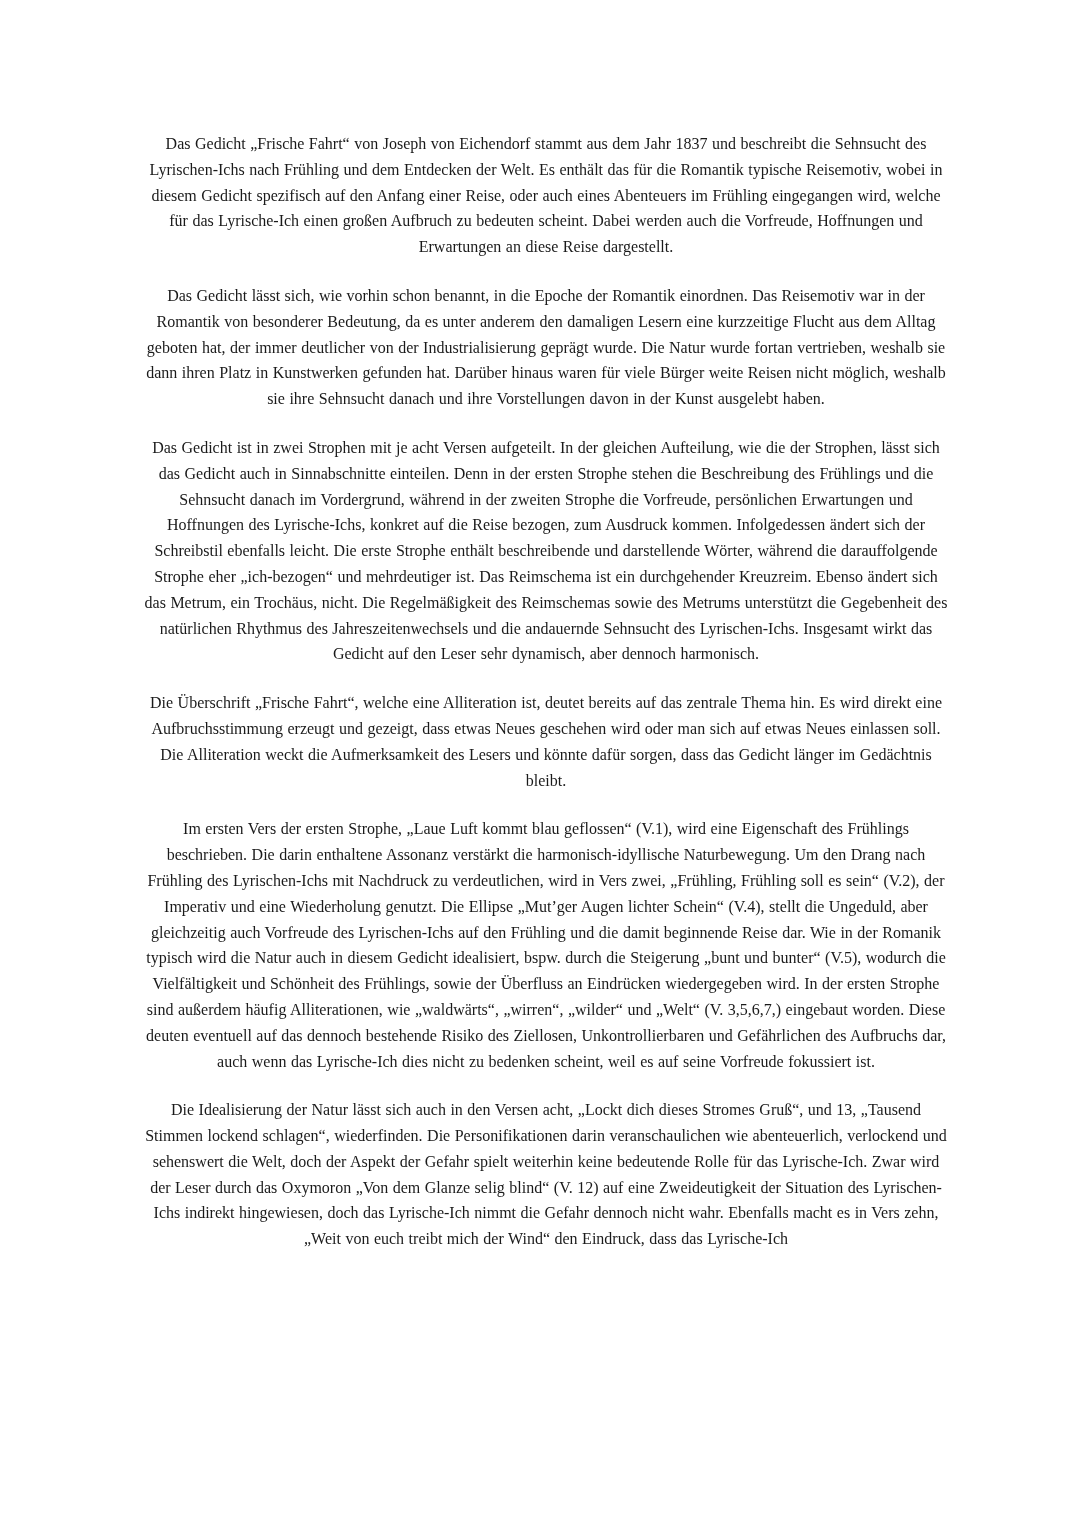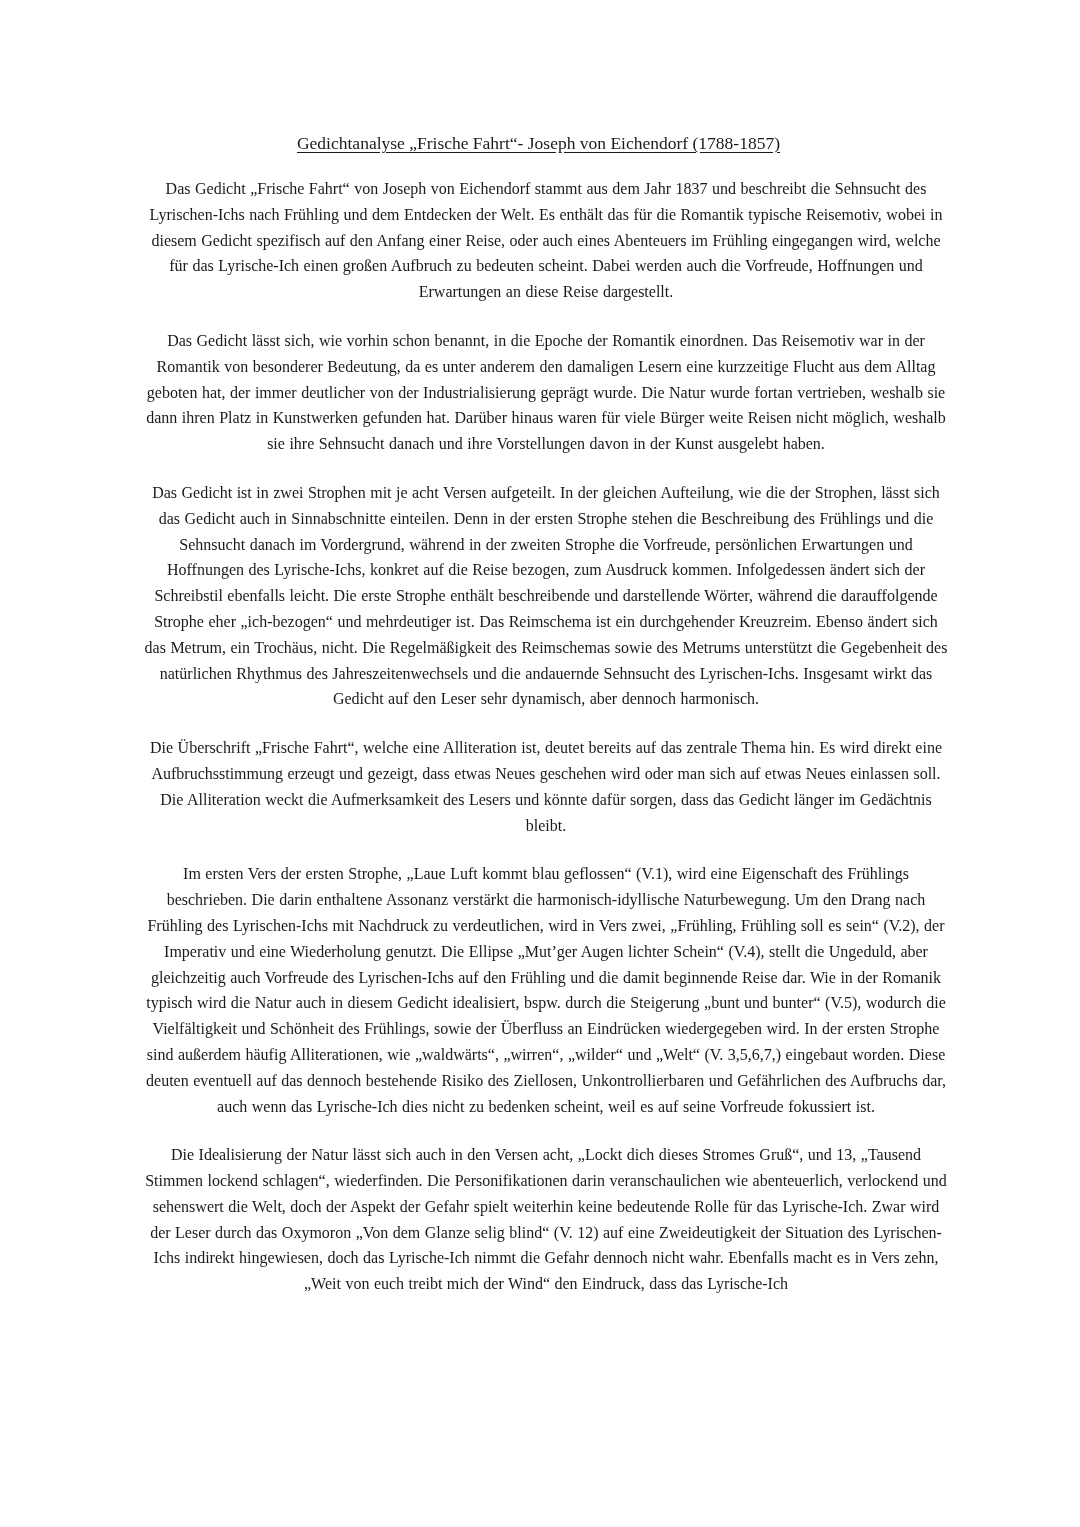--- a/index.html
+++ b/index.html
@@ -35,21 +35,20 @@
     line-height: 25.8px;
     text-align: center;
     margin: 0 0 23px 15px;
     word-spacing: 0.5px;
   }
 </style>
 </head>
 <body>
 
 <div class="page">
-  <h1 class="doc-title">Gedichtanalyse „Frische Fahrt“- Joseph von Eichendorf (1788-1857)</h1>
 
   <div class="doc-body">
     <p>Das Gedicht „Frische Fahrt“ von Joseph von Eichendorf stammt aus dem Jahr 1837 und beschreibt die Sehnsucht des Lyrischen-Ichs nach Frühling und dem Entdecken der Welt. Es enthält das für die Romantik typische Reisemotiv, wobei in diesem Gedicht spezifisch auf den Anfang einer Reise, oder auch eines Abenteuers im Frühling eingegangen wird, welche für das Lyrische-Ich einen großen Aufbruch zu bedeuten scheint. Dabei werden auch die Vorfreude, Hoffnungen und Erwartungen an diese Reise dargestellt.</p>
     <p>Das Gedicht lässt sich, wie vorhin schon benannt, in die Epoche der Romantik einordnen. Das Reisemotiv war in der Romantik von besonderer Bedeutung, da es unter anderem den damaligen Lesern eine kurzzeitige Flucht aus dem Alltag geboten hat, der immer deutlicher von der Industrialisierung geprägt wurde. Die Natur wurde fortan vertrieben, weshalb sie dann ihren Platz in Kunstwerken gefunden hat. Darüber hinaus waren für viele Bürger weite Reisen nicht möglich, weshalb sie ihre Sehnsucht danach und ihre Vorstellungen davon in der Kunst ausgelebt haben.</p>
     <p>Das Gedicht ist in zwei Strophen mit je acht Versen aufgeteilt. In der gleichen Aufteilung, wie die der Strophen, lässt sich das Gedicht auch in Sinnabschnitte einteilen. Denn in der ersten Strophe stehen die Beschreibung des Frühlings und die Sehnsucht danach im Vordergrund, während in der zweiten Strophe die Vorfreude, persönlichen Erwartungen und Hoffnungen des Lyrische-Ichs, konkret auf die Reise bezogen, zum Ausdruck kommen. Infolgedessen ändert sich der Schreibstil ebenfalls leicht. Die erste Strophe enthält beschreibende und darstellende Wörter, während die darauffolgende Strophe eher „ich-bezogen“ und mehrdeutiger ist. Das Reimschema ist ein durchgehender Kreuzreim. Ebenso ändert sich das Metrum, ein Trochäus, nicht. Die Regelmäßigkeit des Reimschemas sowie des Metrums unterstützt die Gegebenheit des natürlichen Rhythmus des Jahreszeitenwechsels und die andauernde Sehnsucht des Lyrischen-Ichs. Insgesamt wirkt das Gedicht auf den Leser sehr dynamisch, aber dennoch harmonisch.</p>
     <p>Die Überschrift „Frische Fahrt“, welche eine Alliteration ist, deutet bereits auf das zentrale Thema hin. Es wird direkt eine Aufbruchsstimmung erzeugt und gezeigt, dass etwas Neues geschehen wird oder man sich auf etwas Neues einlassen soll. Die Alliteration weckt die Aufmerksamkeit des Lesers und könnte dafür sorgen, dass das Gedicht länger im Gedächtnis bleibt.</p>
     <p>Im ersten Vers der ersten Strophe, „Laue Luft kommt blau geflossen“ (V.1), wird eine Eigenschaft des Frühlings beschrieben. Die darin enthaltene Assonanz verstärkt die harmonisch-idyllische Naturbewegung. Um den Drang nach Frühling des Lyrischen-Ichs mit Nachdruck zu verdeutlichen, wird in Vers zwei, „Frühling, Frühling soll es sein“ (V.2), der Imperativ und eine Wiederholung genutzt. Die Ellipse „Mut’ger Augen lichter Schein“ (V.4), stellt die Ungeduld, aber gleichzeitig auch Vorfreude des Lyrischen-Ichs auf den Frühling und die damit beginnende Reise dar. Wie in der Romanik typisch wird die Natur auch in diesem Gedicht idealisiert, bspw. durch die Steigerung „bunt und bunter“ (V.5), wodurch die Vielfältigkeit und Schönheit des Frühlings, sowie der Überfluss an Eindrücken wiedergegeben wird. In der ersten Strophe sind außerdem häufig Alliterationen, wie „waldwärts“, „wirren“, „wilder“ und „Welt“ (V. 3,5,6,7,) eingebaut worden. Diese deuten eventuell auf das dennoch bestehende Risiko des Ziellosen, Unkontrollierbaren und Gefährlichen des Aufbruchs dar, auch wenn das Lyrische-Ich dies nicht zu bedenken scheint, weil es auf seine Vorfreude fokussiert ist.</p>
     <p>Die Idealisierung der Natur lässt sich auch in den Versen acht, „Lockt dich dieses Stromes Gruß“, und 13, „Tausend Stimmen lockend schlagen“, wiederfinden. Die Personifikationen darin veranschaulichen wie abenteuerlich, verlockend und sehenswert die Welt, doch der Aspekt der Gefahr spielt weiterhin keine bedeutende Rolle für das Lyrische-Ich. Zwar wird der Leser durch das Oxymoron „Von dem Glanze selig blind“ (V. 12) auf eine Zweideutigkeit der Situation des Lyrischen-Ichs indirekt hingewiesen, doch das Lyrische-Ich nimmt die Gefahr dennoch nicht wahr. Ebenfalls macht es in Vers zehn, „Weit von euch treibt mich der Wind“ den Eindruck, dass das Lyrische-Ich</p>
   </div>
 </div>

